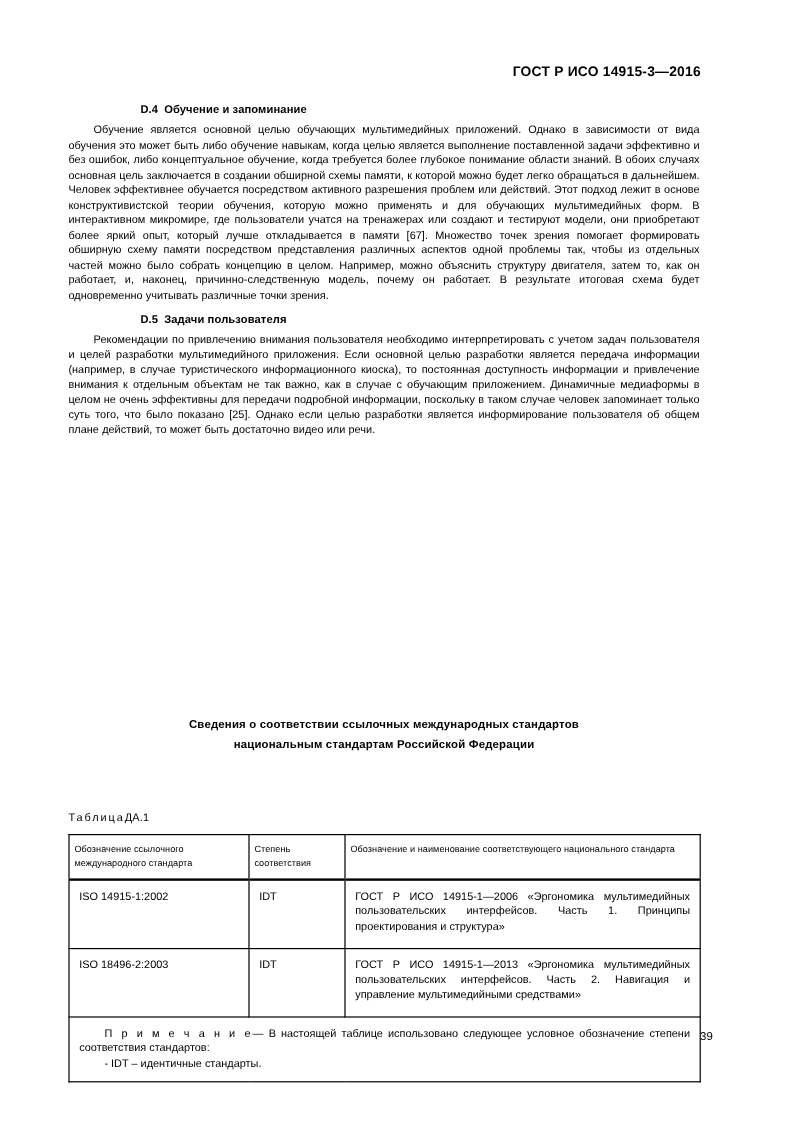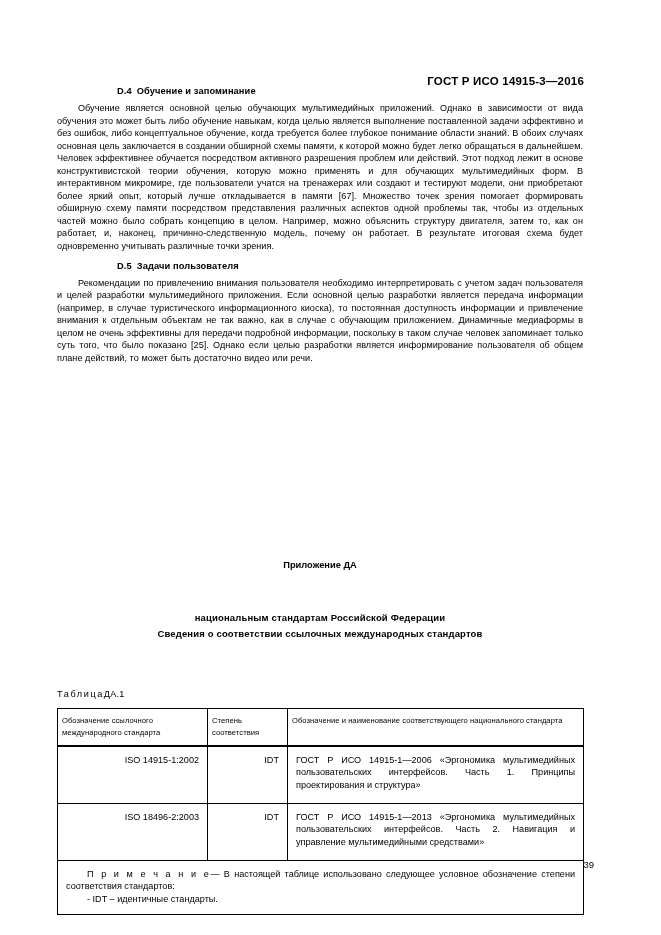--- a/index.html
+++ b/index.html
@@ -13,21 +13,21 @@
   }
   .page {
     position: relative;
     width: 661px;
     height: 935px;
     background: #ffffff;
     overflow: hidden;
   }
   .header-line {
     position: absolute;
-    top: 75px;
+    top: 54px;
     right: 77px;
     font-size: 11.5px;
     font-weight: bold;
     letter-spacing: 0.2px;
     white-space: nowrap;
   }
   .content {
     position: absolute;
     left: 57px;
     top: 86px;
@@ -99,22 +99,22 @@
     font-size: 7.6px;
     line-height: 11.3px;
     padding: 6px 4px 7px 4px;
     letter-spacing: 0.05px;
   }
   table.corr tbody td {
     font-size: 9.1px;
     line-height: 12.4px;
     padding: 7px 8px 9px 8px;
   }
-  td.c1 { text-align: right; padding-left: 9px; margin-top: 45px; }
-  td.c2 { text-align: right; }
+  td.c1 { text-align: left; padding-left: 9px; margin-top: 45px; }
+  td.c2 { text-align: left; }
   td.c3 { text-align: justify; padding-right: 9px; }
   tr.row-body td { height: 40px; }
   td.note-cell {
     border-top: 2px solid #000000;
     font-size: 8.6px;
     line-height: 12.2px;
     padding: 7px 9px 9px 9px;
     text-align: justify;
   }
   .note-label {
@@ -146,28 +146,27 @@
     <div class="gap-after-par"></div>
 
     <h2 class="section-title">
       <span class="num">D.5</span><span>Задачи пользователя</span>
     </h2>
     <p class="body-par">Рекомендации по привлечению внимания пользователя необходимо интерпретировать с учетом задач пользователя и целей разработки мультимедийного приложения. Если основной целью разработки является передача информации (например, в случае туристического информационного киоска), то постоянная доступность информации и привлечение внимания к отдельным объектам не так важно, как в случае с обучающим приложением. Динамичные медиаформы в целом не очень эффективны для передачи подробной информации, поскольку в таком случае человек запоминает только суть того, что было показано [25]. Однако если целью разработки является информирование пользователя об общем плане действий, то может быть достаточно видео или речи.</p>
 
     <div class="spacer-mid"></div>
 
     <div class="annex-block">
-      <div>Приложение ДА</div>
     </div>
 
     <div class="annex-gap"></div>
 
     <div class="annex-heading">
+      <div>Сведения о соответствии ссылочных международных стандартов</div>
       <div>национальным стандартам Российской Федерации</div>
-      <div>Сведения о соответствии ссылочных международных стандартов</div>
     </div>
 
     <div class="table-caption">
       <span>Таблица</span><span class="tbl-no">ДА.1</span>
     </div>
 
     <table class="corr">
       <colgroup>
         <col style="width:150px">
         <col style="width:80px">

